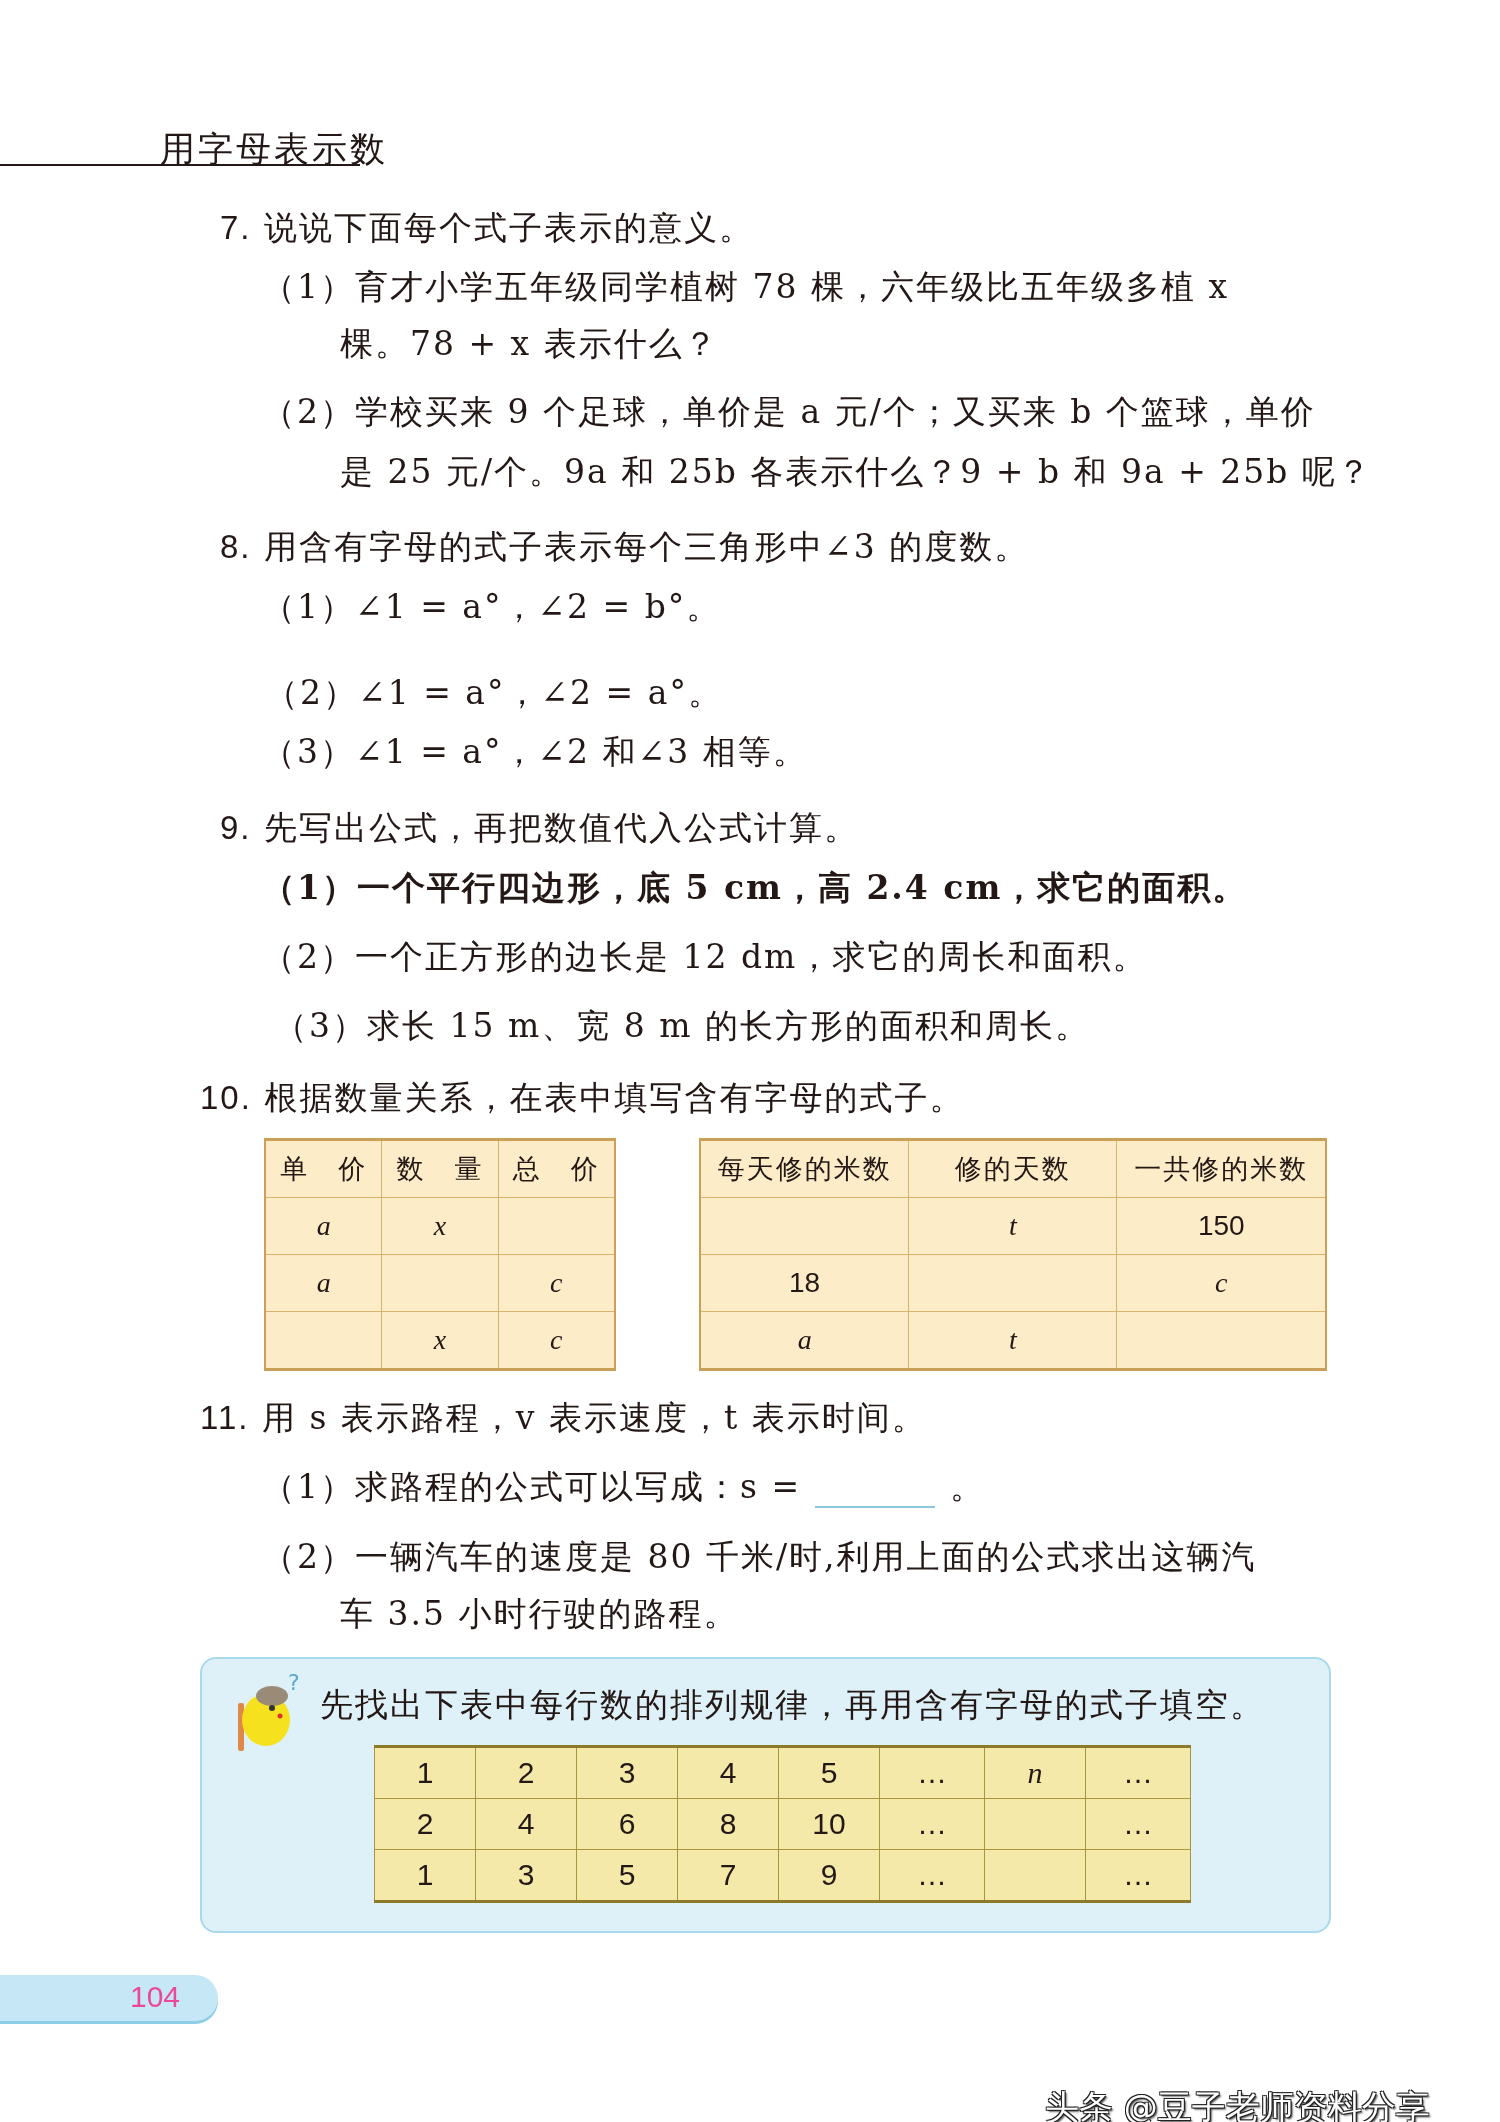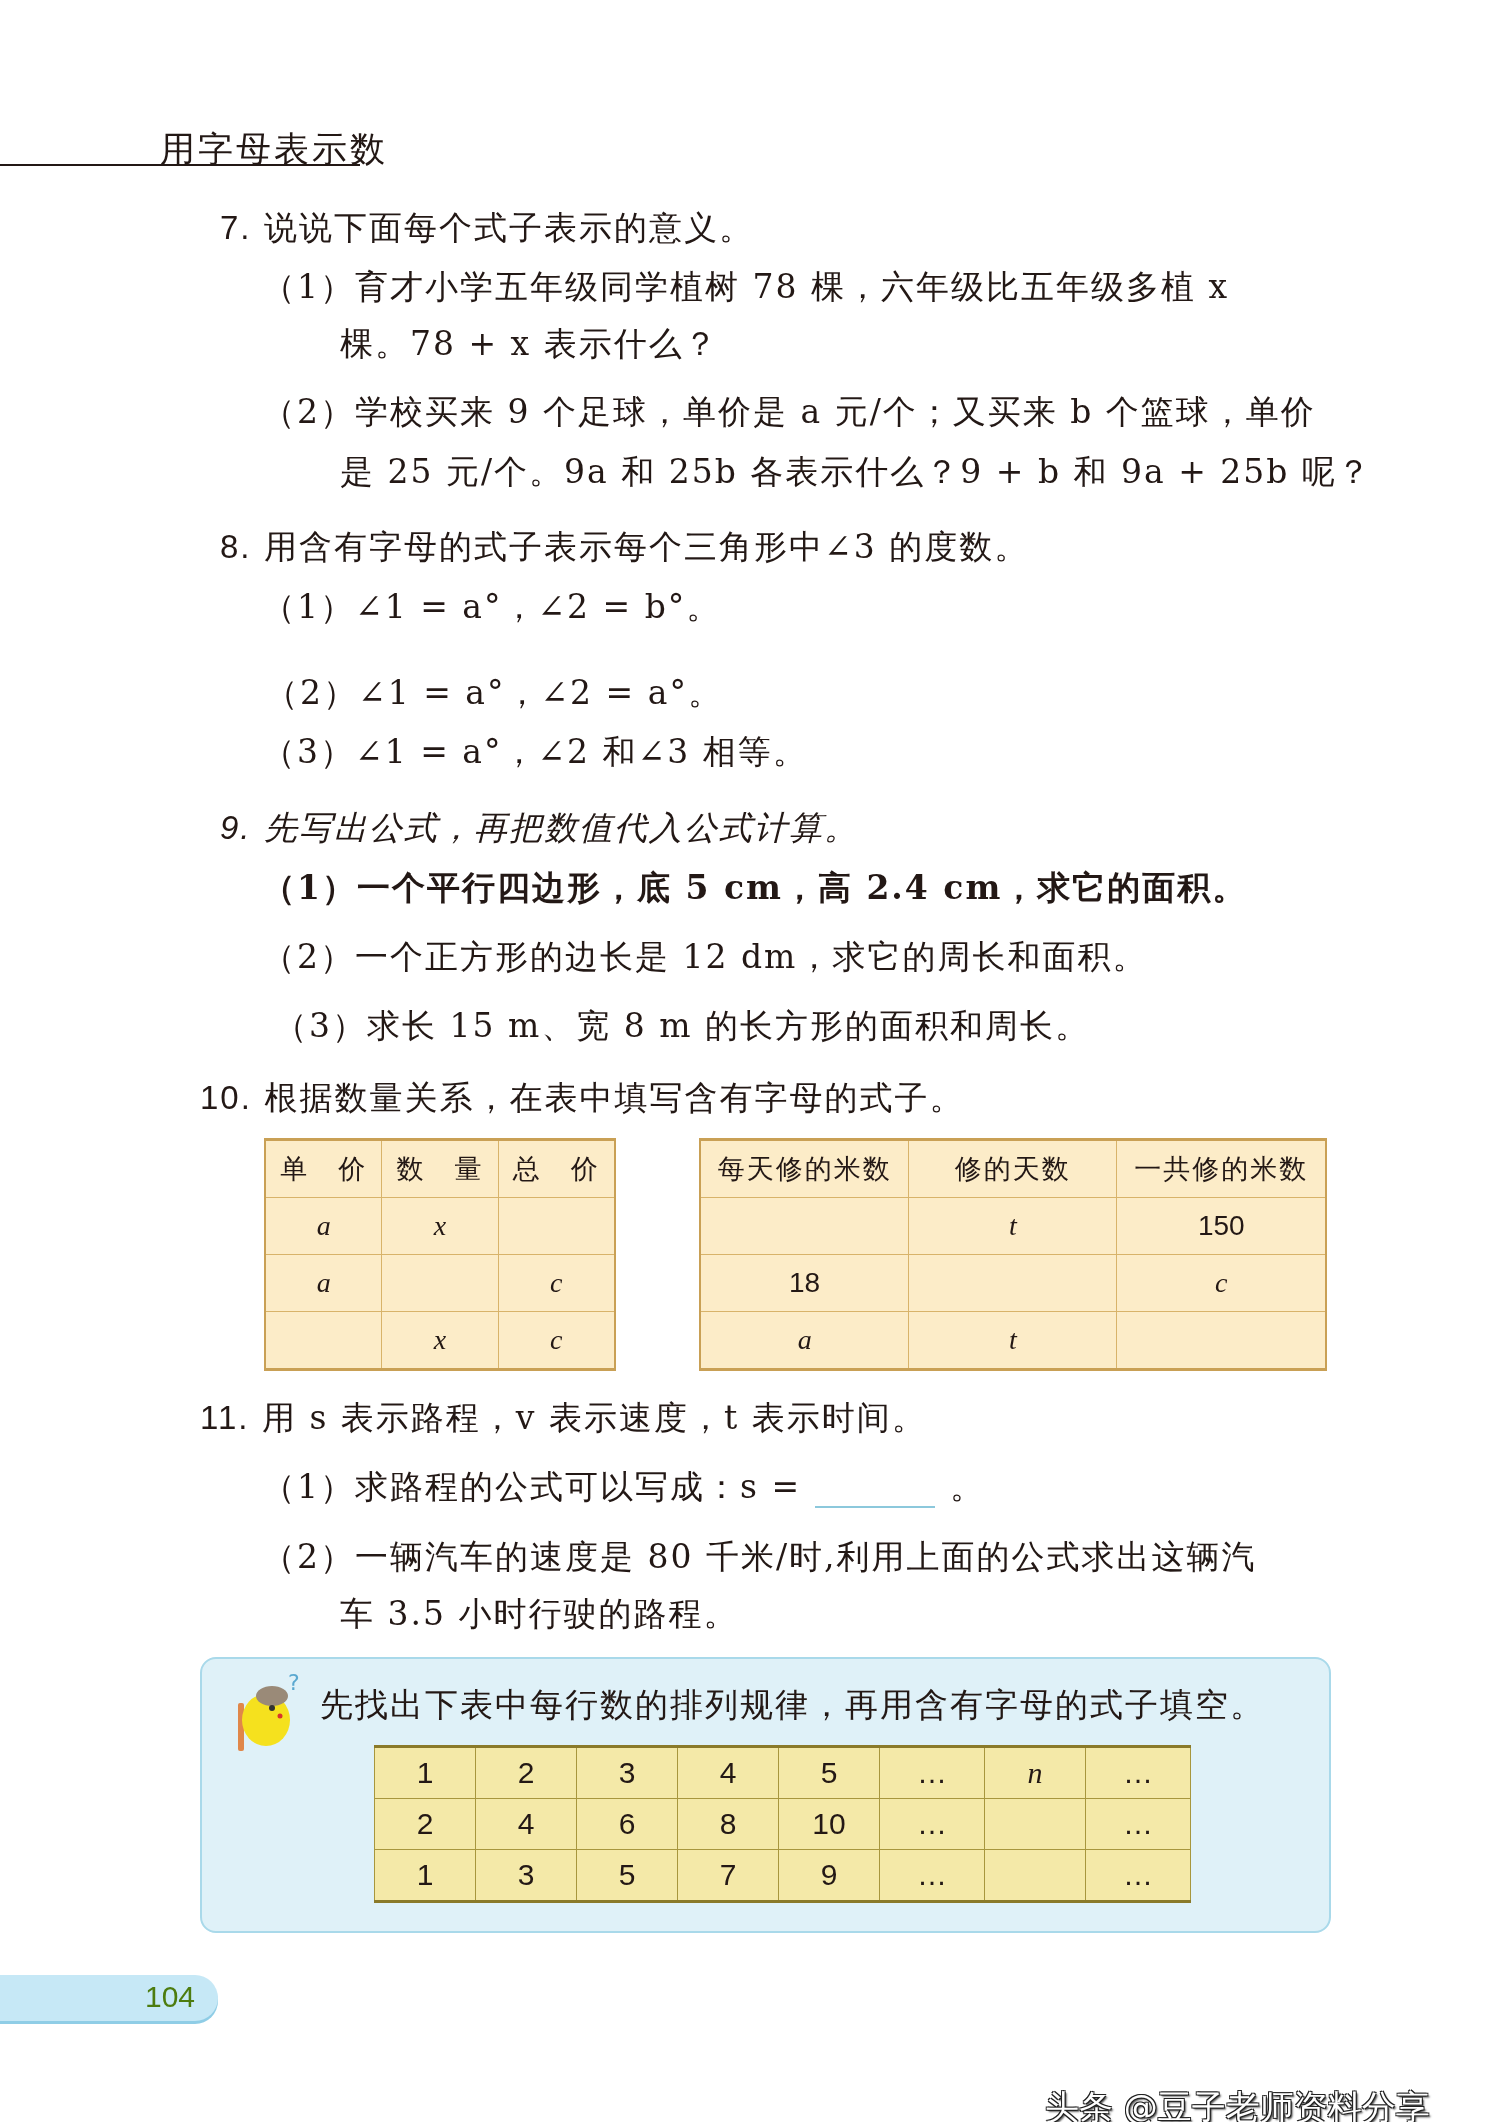--- a/index.html
+++ b/index.html
@@ -36,21 +36,21 @@
     table.pattern td {
       border: 1.5px solid #a7963d; width: 98px; height: 48px; text-align: center;
       font-family: "Liberation Sans", sans-serif; font-size: 30px;
     }
     table.pattern td.wide { width: 102px; }
 
     .page-tab {
       position: absolute; left: 0; top: 1975px; width: 218px; height: 46px;
       background: #c6e8f6; border-radius: 0 24px 24px 0; box-shadow: 0 3px 0 #8fcde6;
     }
-    .page-num { position: absolute; left: 145px; top: 1980px; font-family: "Liberation Sans", sans-serif; font-size: 30px; color: #4d7c0f; }
+    .page-num { position: absolute; left: 130px; top: 1980px; font-family: "Liberation Sans", sans-serif; font-size: 30px; color: #ec4899; }
     .watermark {
       position: absolute; left: 1045px; top: 2085px; font-family: "DejaVu Sans", sans-serif; font-size: 34px;
       color: #ffffff; text-shadow: 1px 1px 0 #222, -1px -1px 0 #222, 1px -1px 0 #222, -1px 1px 0 #222, 2px 2px 2px #444;
       white-space: nowrap;
     }
   </style>
 </head>
 <body>
 
 <div class="abs header-title">用字母表示数</div>
@@ -76,21 +76,21 @@
 <div class="sub" style="left:262px; top:585px;">
   <span>（1）</span><span>∠1 = a°，∠2 = b°。</span>
 </div>
 <div class="sub" style="left:265px; top:657px;margin-top:14px;">
   <span>（2）</span><span>∠1 = a°，∠2 = a°。</span>
 </div>
 <div class="sub" style="left:262px; top:730px;">
   <span>（3）</span><span>∠1 = a°，∠2 和∠3 相等。</span>
 </div>
 
-<div class="q" style="left:220px; top:806px;font-style:italic;">
+<div class="q" style="left:220px; top:806px;">
   <span class="num">9.</span>
   <span>先写出公式，再把数值代入公式计算。</span>
 </div>
 <div class="sub" style="left:262px; top:866px;font-weight:bold;">
   <span>（1）</span><span>一个平行四边形，底 5 cm，高 2.4 cm，求它的面积。</span>
 </div>
 <div class="sub" style="left:262px; top:935px;">
   <span>（2）</span><span>一个正方形的边长是 12 dm，求它的周长和面积。</span>
 </div>
 <div class="sub" style="left:274px; top:1004px;">

